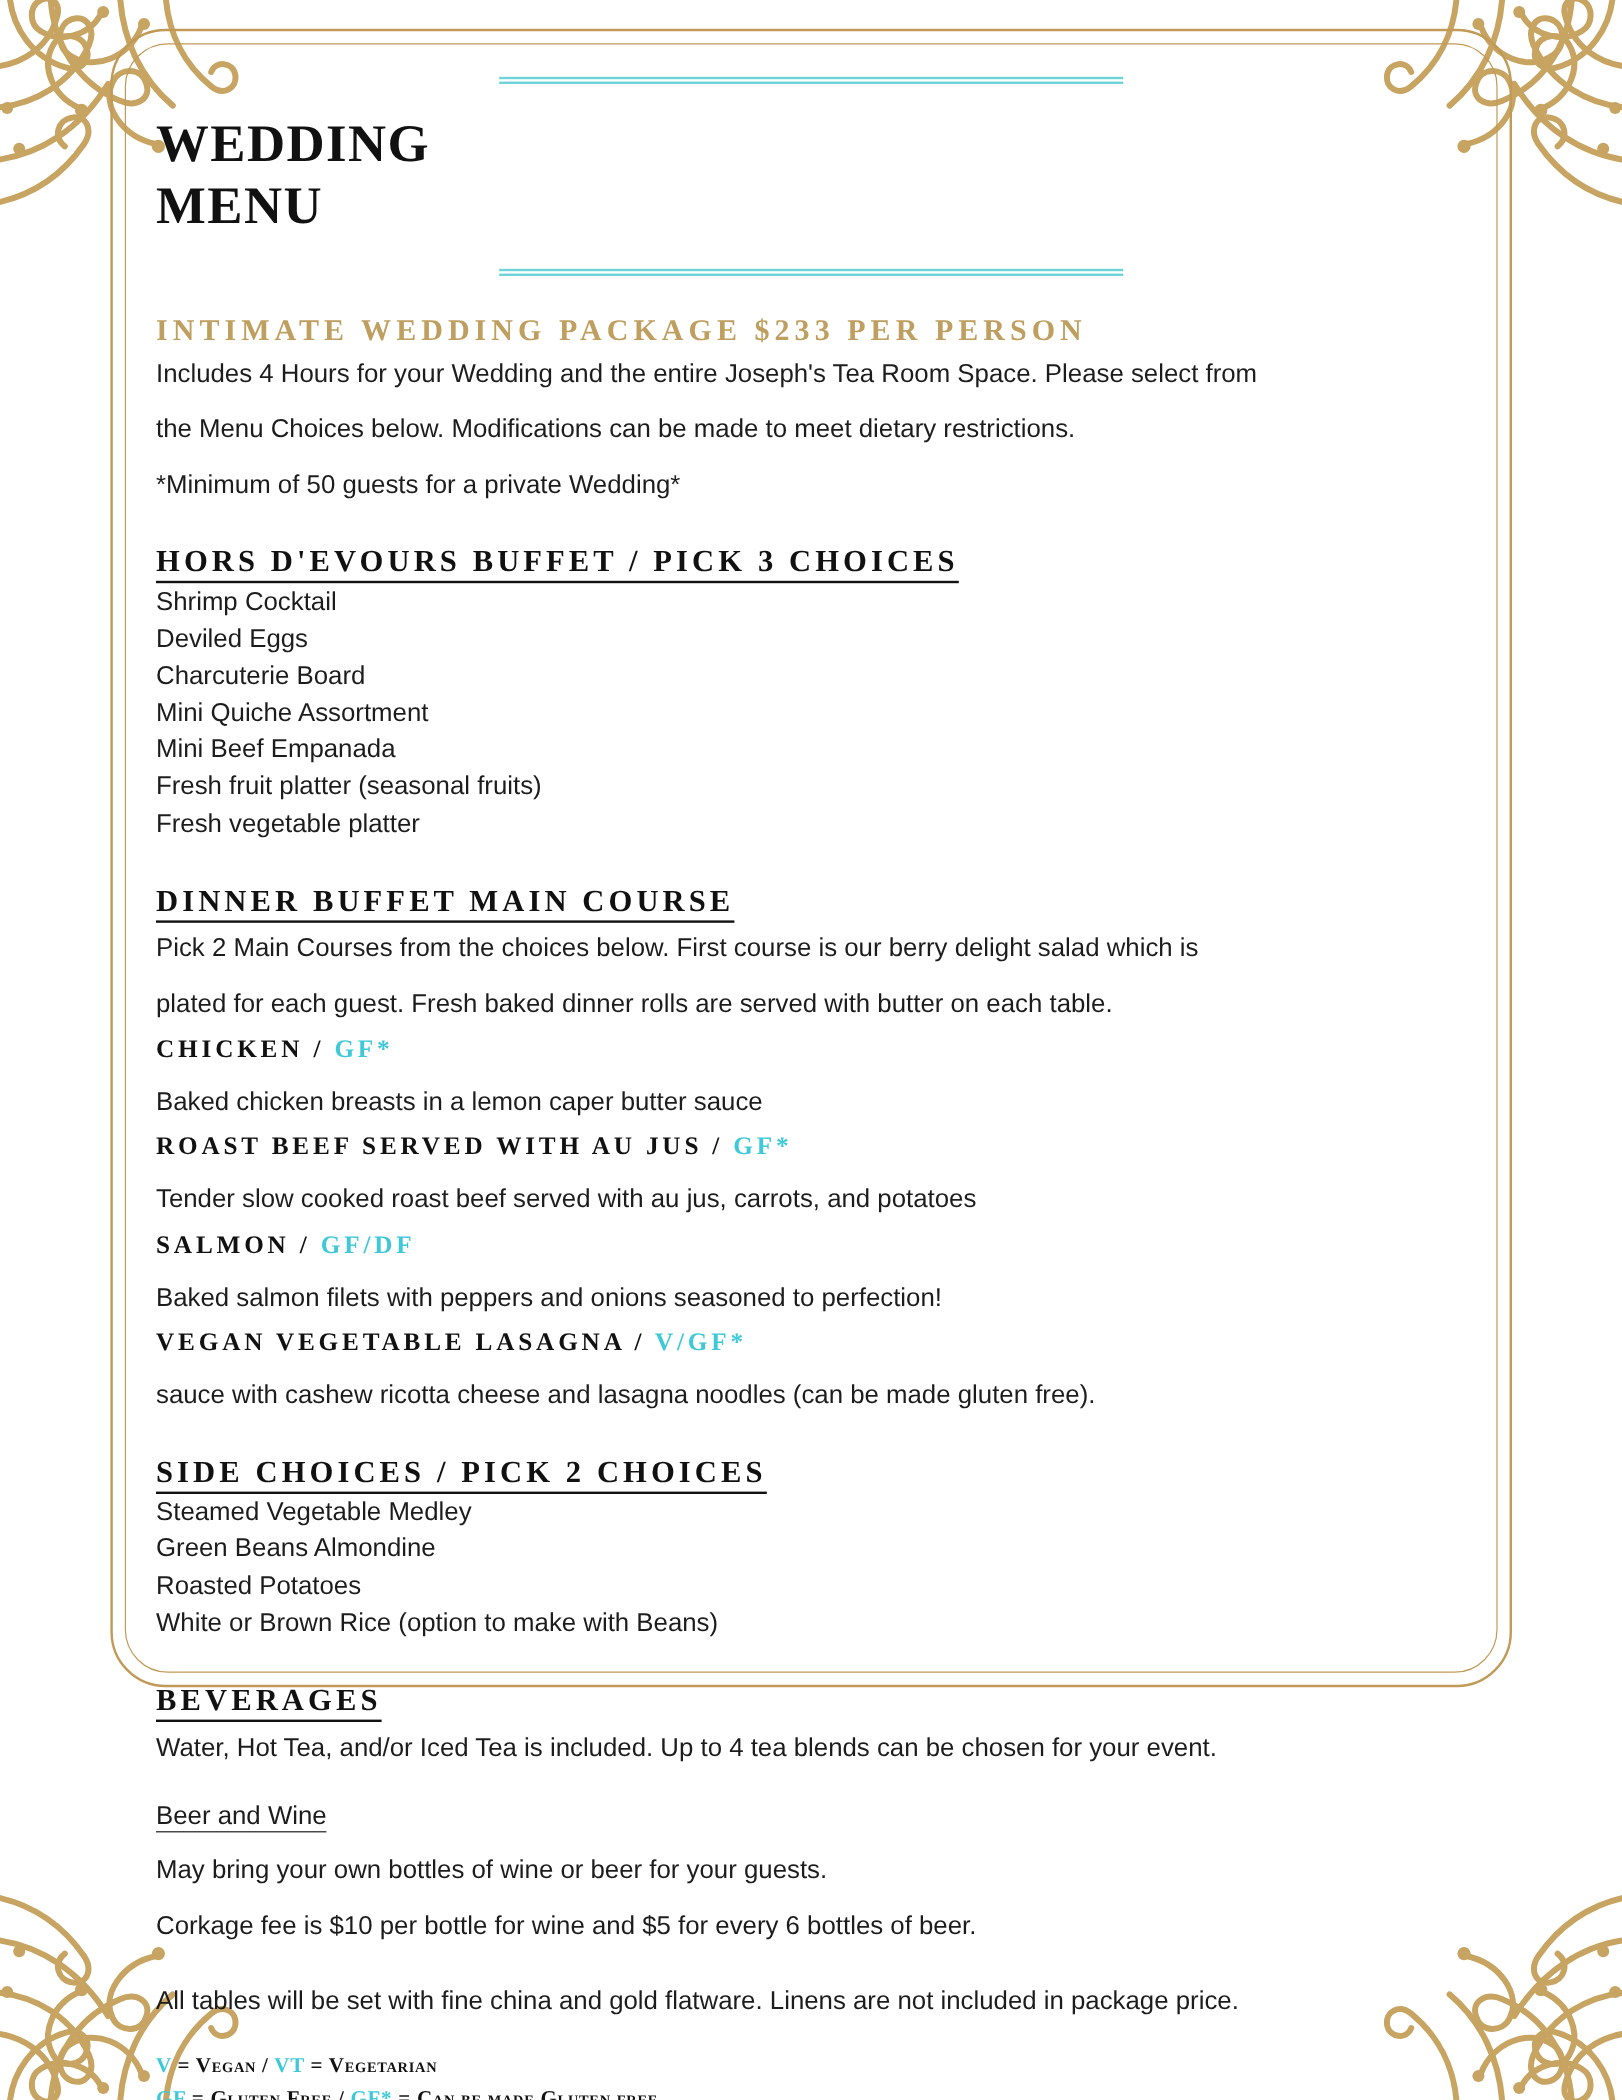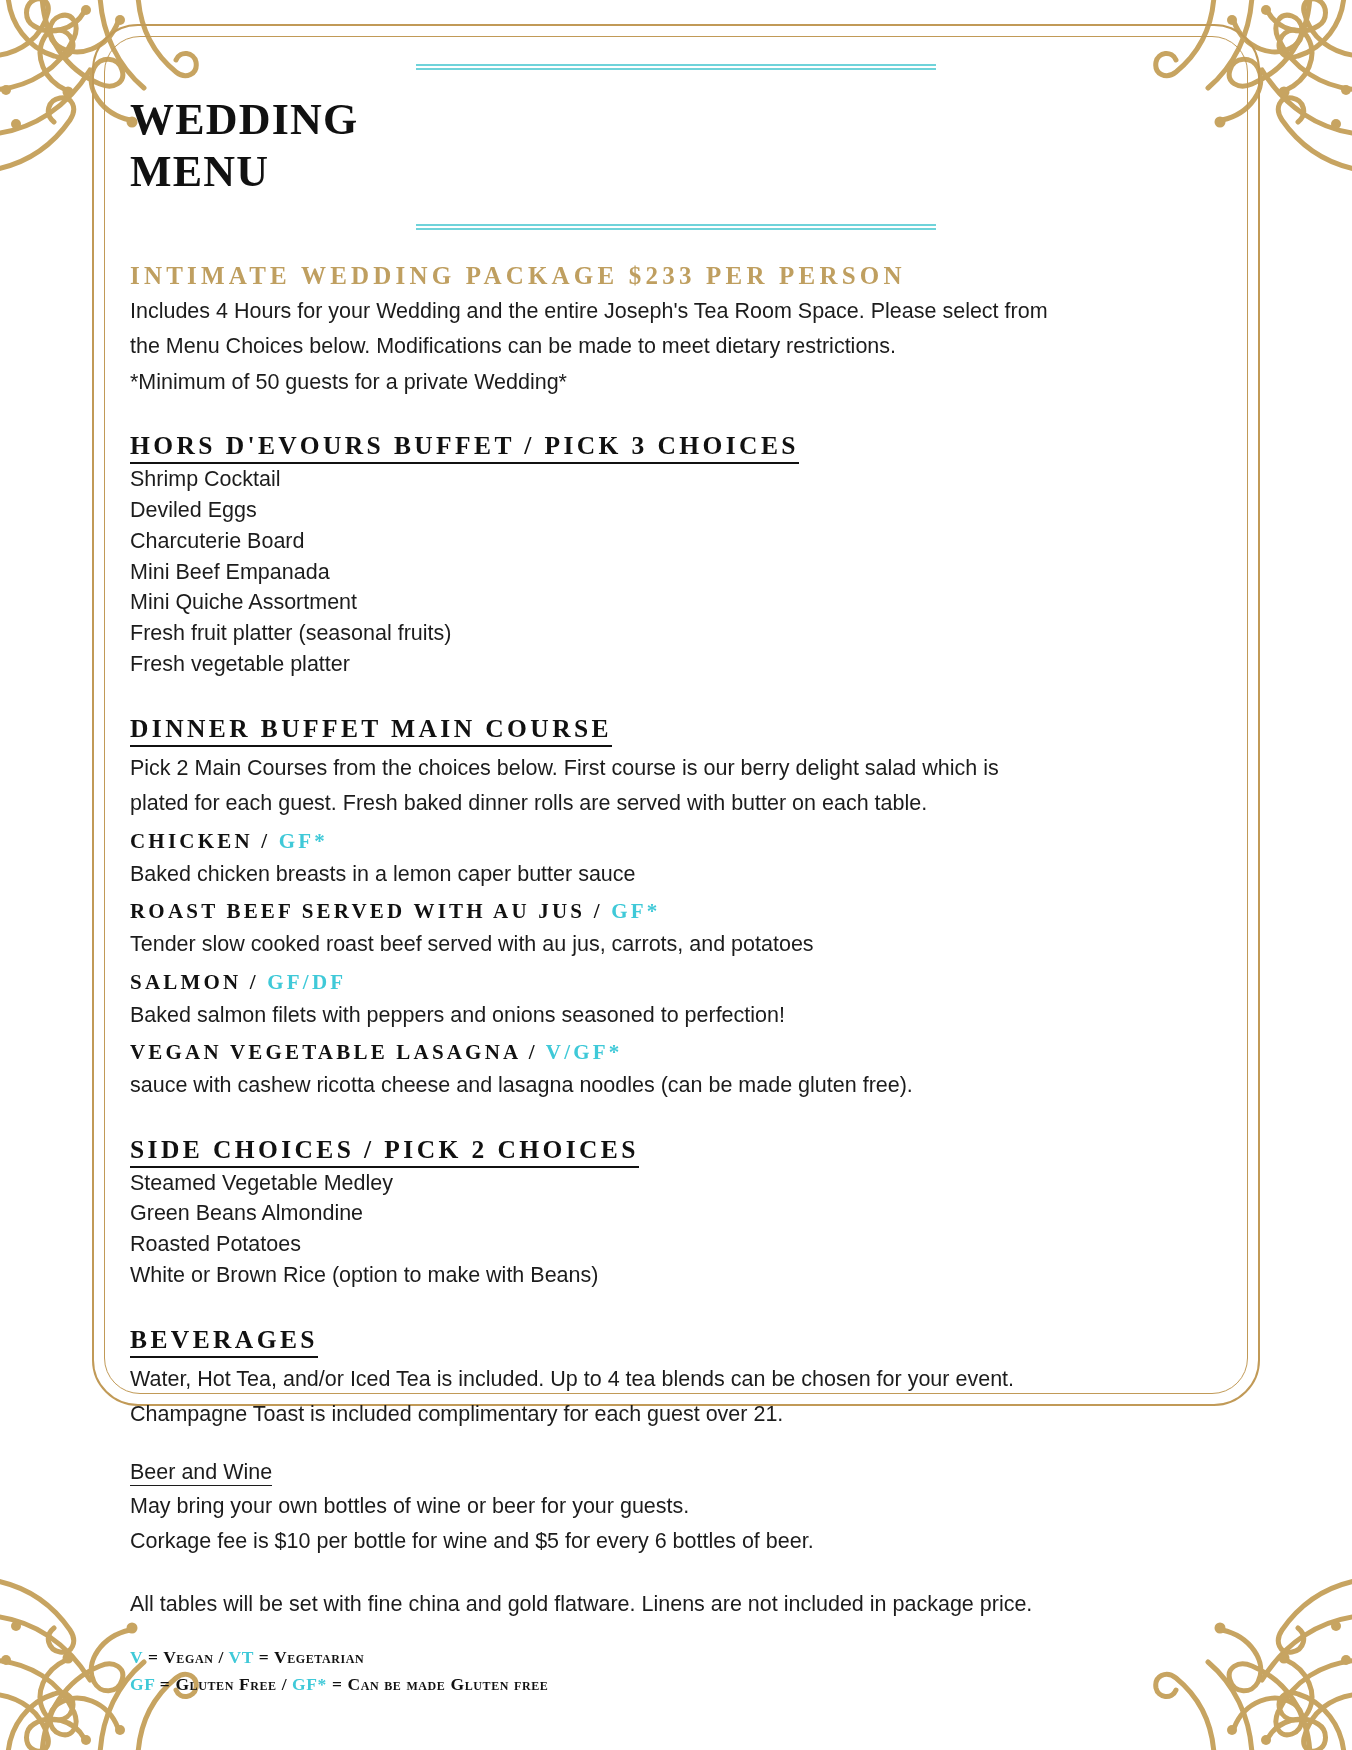--- a/index.html
+++ b/index.html
@@ -81,21 +81,21 @@
     margin-top: 32px;
   }
 
   .body-text {
     font-family: "Liberation Sans", sans-serif;
     font-size: 21.5px;
     line-height: 1.42;
     color: #1c1c1c;
     margin-top: 6px;
   }
-  .body-text.tight { margin-top: 5px; }
+  .body-text.tight { margin-top: 16px; }
 
   .section-head {
     font-family: "Liberation Serif", serif;
     font-weight: bold;
     font-size: 25.5px;
     letter-spacing: 3.4px;
     color: #111;
     margin-top: 34px;
     display: inline-block;
     border-bottom: 2.2px solid #111;
@@ -252,22 +252,22 @@
   <div class="package-head">INTIMATE WEDDING PACKAGE $233 PER PERSON</div>
   <div class="body-text">Includes 4 Hours for your Wedding and the entire Joseph's Tea Room Space.  Please select from</div>
   <div class="body-text tight">the Menu Choices below.  Modifications can be made to meet dietary restrictions.</div>
   <div class="body-text tight">*Minimum of 50 guests for a private Wedding*</div>
 
   <div><span class="section-head">HORS D'EVOURS BUFFET /  PICK 3 CHOICES</span></div>
   <div>
     <div class="list-item">Shrimp Cocktail</div>
     <div class="list-item">Deviled Eggs</div>
     <div class="list-item">Charcuterie Board</div>
+    <div class="list-item">Mini Quiche Assortment</div>
     <div class="list-item">Mini Beef Empanada</div>
-    <div class="list-item">Mini Quiche Assortment</div>
     <div class="list-item">Fresh fruit platter (seasonal fruits)</div>
     <div class="list-item">Fresh vegetable platter</div>
   </div>
 
   <div><span class="section-head">DINNER BUFFET MAIN COURSE</span></div>
   <div class="body-text">Pick 2 Main Courses from the choices below.  First course is our berry delight salad which is</div>
   <div class="body-text tight">plated for each guest.  Fresh baked dinner rolls are served with butter on each table.</div>
 
   <div class="dish-head"><span>CHICKEN / </span><span class="tag">GF*</span></div>
   <div class="body-text tight">Baked chicken breasts in a lemon caper butter sauce</div>
@@ -284,21 +284,20 @@
   <div><span class="section-head">SIDE CHOICES /  PICK 2 CHOICES</span></div>
   <div>
     <div class="list-item">Steamed Vegetable Medley</div>
     <div class="list-item">Green Beans Almondine</div>
     <div class="list-item">Roasted Potatoes</div>
     <div class="list-item">White or Brown Rice (option to make with Beans)</div>
   </div>
 
   <div><span class="section-head">BEVERAGES </span></div>
   <div class="body-text">Water, Hot Tea, and/or Iced Tea is included.  Up to 4 tea blends can be chosen for your event.</div>
-  <div class="body-text tight">Champagne Toast is included complimentary for each guest over 21.</div>
 
   <div><span class="sub-head">Beer and Wine </span></div>
   <div class="body-text tight">May bring your own bottles of wine or beer for your guests.</div>
   <div class="body-text tight">Corkage fee is $10 per bottle for wine and $5 for every 6 bottles of beer.</div>
 
   <div class="gap-md"></div>
   <div class="body-text">All tables will be set with fine china and gold flatware.  Linens are not included in package price.</div>
 
   <div class="legend legend-first"><span class="tag">V</span><span> = Vegan /  </span><span class="tag">VT</span><span> = Vegetarian</span></div>
 

